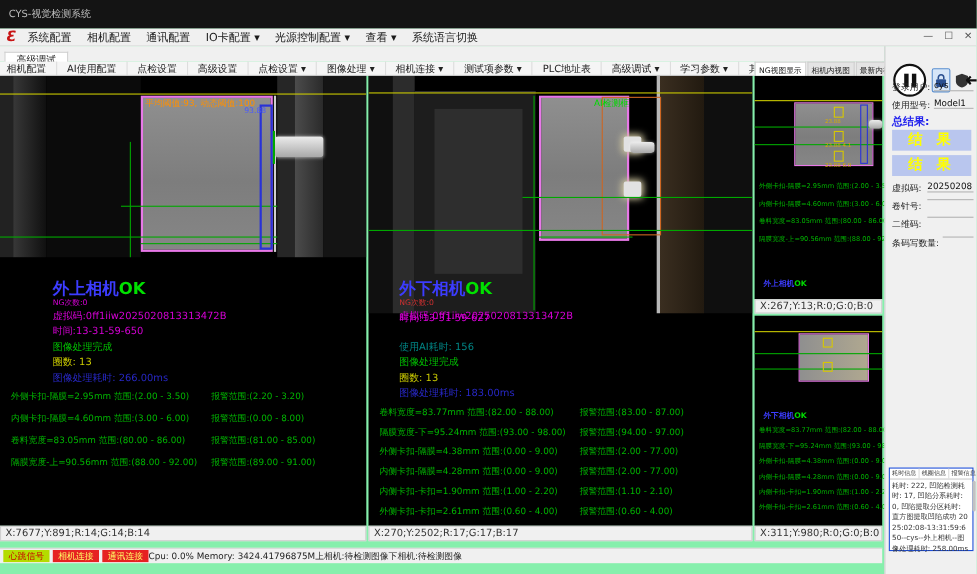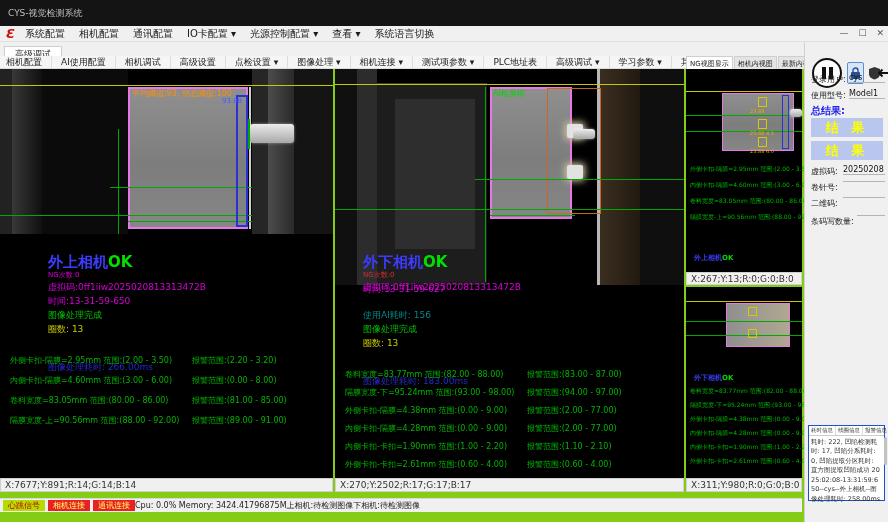--- a/index.html
+++ b/index.html
@@ -1,17 +1,17 @@
 <!DOCTYPE html>
 <html><head>
 <meta charset="utf-8">
 <style>
   * { margin:0; padding:0; box-sizing:border-box; }
   html,body { width:888px; height:522px; background:#e8e8e8; font-family:"DejaVu Sans","Liberation Sans",sans-serif; overflow:hidden; }
-  #app { position:relative; width:888px; height:522px; background:#84cc16; }
+  #app { position:relative; width:888px; height:522px; background:#86efac; }
   .abs { position:absolute; }
 
   
   #titlebar { left:0; top:0; width:888px; height:26px; background:#141414; color:#bdbdbd; font-size:9px; line-height:26px; padding-left:8px; }
   #menubar { left:0; top:26px; width:888px; height:16px; background:#f0f0f0; border-bottom:1px solid #e0e0e0; font-size:10px; color:#1a1a1a; display:flex; align-items:center; }
   #menubar .logo { color:#c81414; font-weight:bold; font-style:italic; font-size:13px; margin:0 10px 0 6px; }
   #menubar .mi { margin-right:14px; cursor:default; }
   .winbtns { position:absolute; right:4px; top:28px; font-size:9px; color:#555; display:flex; gap:10px; }
   #pagetabs { left:0; top:42px; width:804px; height:14px; background:#f0f0f0; }
   #pagetabs .ptab { display:inline-block; height:14px; line-height:14px; background:#fff; border:1px solid #cfcfcf; border-bottom:none; font-size:9px; padding:0 10px; margin-left:4px; color:#222; }
@@ -38,21 +38,21 @@
   .ovl-orange { position:absolute; color:#ff9000; font-size:8px; white-space:nowrap; }
   .ovl-green { position:absolute; color:#00d800; font-size:8px; white-space:nowrap; }
   .ovl-blue { position:absolute; color:#4858ff; font-size:7px; white-space:nowrap; }
 
   
   .camtitle { position:absolute; font-size:15px; font-weight:bold; color:#3c3cff; white-space:nowrap; }
   .camtitle .ok { color:#00e000; }
   .nginfo { position:absolute; font-size:7px; color:#d800d8; }
   .iline { position:absolute; font-size:9px; white-space:nowrap; }
   .c-mag { color:#d800d8; } .c-grn { color:#00c000;text-align:center; } .c-yel { color:#cccc00; }
-  .c-blu { color:#2828c8;margin-top:24px; } .c-teal { color:#008888; }
+  .c-blu { color:#2828c8; } .c-teal { color:#008888; }
   .mrow { position:absolute; width:100%; height:12px; }
   .mtext { position:absolute; left:10px; font-size:8px; color:#00b400; white-space:nowrap; }
   .malarm { position:absolute; left:192px; font-size:8px; color:#00b400; white-space:nowrap; }
 
   
   #thumbtabs { left:686px; top:56px; width:116px; height:13px; background:#f0f0f0; display:flex; font-size:7px; color:#222; }
   #thumbtabs .ttab { padding:2px 3px; border:1px solid #cfcfcf; border-bottom:none; background:#fff; margin-right:1px; white-space:nowrap; }
   #thumbtabs .ttab.inactive { background:#e4e4e4; }
   #thumb1 { left:686px; top:69px; width:116px; height:203px; background:#000; }
   #tstatus1 { left:686px; top:272px; width:116px; height:13px; }
@@ -114,21 +114,21 @@
     <span>✕</span>
   </div>
 
   <div class="abs" id="pagetabs">
     <span class="ptab">高级调试</span>
   </div>
 
   <div class="abs" id="toolbar">
     <span class="ti">相机配置</span>
     <span class="ti">AI使用配置</span>
-    <span class="ti">相机调试</span>
+    <span class="ti">点检设置</span>
     <span class="ti">高级设置</span>
     <span class="ti">点检设置 ▾</span>
     <span class="ti">图像处理 ▾</span>
     <span class="ti">相机连接 ▾</span>
     <span class="ti">测试项参数 ▾</span>
     <span class="ti">PLC地址表</span>
     <span class="ti">高级调试 ▾</span>
     <span class="ti">学习参数 ▾</span>
     <span class="ti">其它设置 ▾</span>
   </div>
@@ -196,21 +196,21 @@
       <div class="yline" style="left:0;top:15px;width:349px;"></div>
       <div class="film" style="left:155px;top:18px;width:82px;height:132px;"></div>
       <div class="orangebox" style="left:212px;top:19px;width:54px;height:126px;"></div>
       <div class="glow" style="left:232px;top:55px;width:16px;height:14px;"></div>
       <div class="glow" style="left:232px;top:96px;width:16px;height:14px;"></div>
       <div class="connector" style="left:238px;top:60px;width:22px;height:10px;"></div>
       <div class="gline" style="left:150px;top:18px;width:1px;height:195px;"></div>
       <div class="gline" style="left:140px;top:110px;width:209px;height:1px;"></div>
       <div class="gline" style="left:0;top:140px;width:349px;height:1px;"></div>
       <div class="gline" style="left:155px;top:146px;width:85px;height:1px;"></div>
-      <div class="ovl-green" style="left:158px;top:19px;">AI检测框</div>
+      <div class="ovl-green" style="left:158px;top:19px;padding-left:47px;">AI检测框</div>
     </div>
     <div class="camtitle" style="left:28px;top:184px;">
       <span>外下相机</span><span class="ok">OK</span>
     </div>
     <div class="nginfo" style="left:28px;top:201px;color:#d03030;">NG次数:0</div>
     <div class="iline c-mag" style="left:28px;top:212px;">虚拟码:0ff1iiw2025020813313472B</div>
     <div class="iline c-mag" style="left:28px;top:214px;">时间:13-31-59-627</div>
     <div class="iline c-teal" style="left:28px;top:240px;">使用AI耗时: 156</div>
     <div class="iline c-grn" style="left:28px;top:254px;">图像处理完成</div>
     <div class="iline c-yel" style="left:28px;top:268px;">圈数: 13</div>

